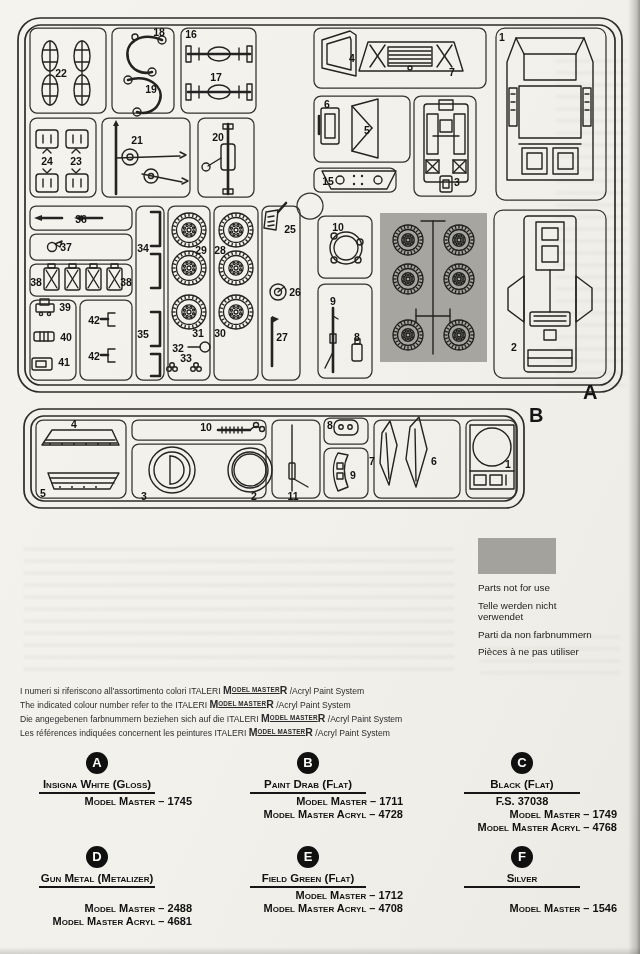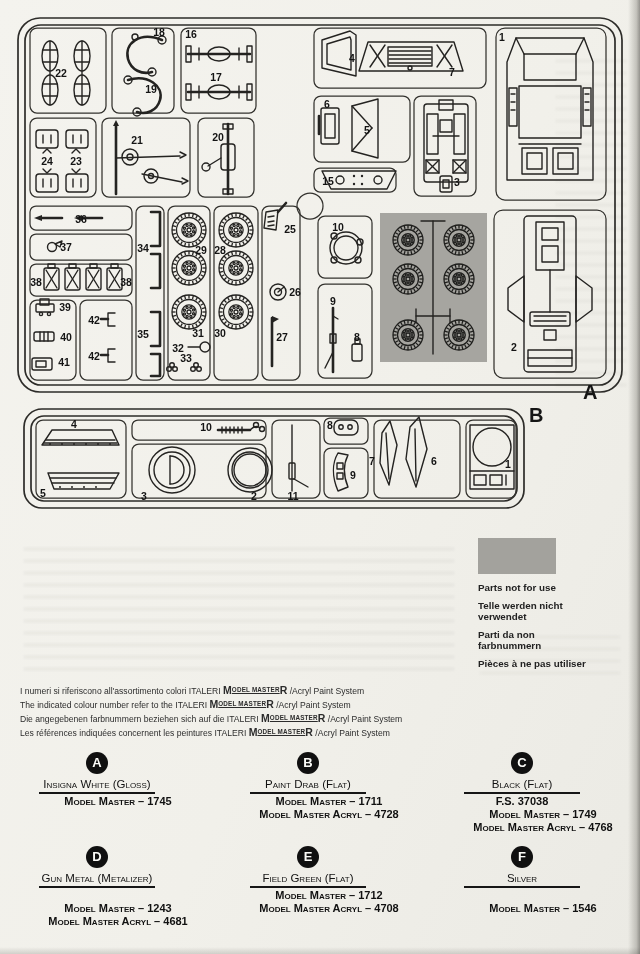--- a/index.html
+++ b/index.html
@@ -23,35 +23,35 @@
   .c{fill:none; stroke:#33322e; stroke-width:1.25;}
   .p{fill:none; stroke:#242321; stroke-width:1.4; stroke-linejoin:round; stroke-linecap:round;}
   .p2{fill:none; stroke:#242321; stroke-width:2.6; stroke-linejoin:round; stroke-linecap:round;}
   .pf{fill:#242321; stroke:none;}
   .plbl{font:700 10.5px "Liberation Sans", sans-serif; fill:#141414;
     text-anchor:middle; dominant-baseline:central;}
   .sheet-letter{position:absolute; font-size:20px; font-weight:800; color:#151515;}
   
   .nfu{position:absolute; left:478px; top:538px; width:130px;}
   .nfu-swatch{width:78px; height:36px; margin-bottom:8px;}
-  .nfu p{margin:0 0 6px 0; font-size:9.8px; font-weight:700; line-height:11.5px; width:116px; color:#222;}
+  .nfu p{margin:0 0 6px 0; font-size:9.8px; font-weight:400; line-height:11.5px; width:116px; color:#222;}
   
   .fnotes{position:absolute; left:20px; top:684px; width:560px;}
   .fnote{font-size:8.6px; line-height:11.8px; color:#2c2c2c; white-space:nowrap;}
   .mml{font-weight:700; white-space:nowrap;}
   .mmM{font-size:10.5px;}
   .mmMid{font-size:6.3px; letter-spacing:.2px; text-decoration:underline; vertical-align:2.2px;}
   
   .paint{position:absolute; width:190px; text-align:center;}
   .pletter{width:22px; height:22px; border-radius:50%; background:#101010; color:#fbfbf8;
     font-size:13px; font-weight:800; line-height:22px; text-align:center; margin:0 auto;}
-  .pname{font-variant:small-caps; font-weight:400; font-size:11.5px; line-height:13px; margin-top:4px; color:#111;}
+  .pname{font-variant:small-caps; font-weight:700; font-size:11.5px; line-height:13px; margin-top:4px; color:#111;}
   .prule{height:1.5px; background:#161616; width:116px; margin:1px auto 1px auto;}
   .pfs{font-variant:small-caps; font-weight:700; font-size:11px; line-height:13px; min-height:13px; color:#111;}
-  .pmm{font-variant:small-caps; font-weight:700; font-size:11px; line-height:13.5px; text-align:center;
+  .pmm{font-variant:small-caps; font-weight:700; font-size:11px; line-height:13.5px; text-align:right;
     padding-left:42px; color:#111;}
 </style>
 </head>
 <body>
 
 <div class="page">
 
   <div class="bleed" style="left:556px; top:60px; width:70px; height:330px; opacity:.7"></div>
   <div class="bleed" style="left:24px; top:548px; width:430px; height:122px; opacity:.8"></div>
   <div class="bleed" style="left:480px; top:636px; width:140px; height:42px; opacity:.6"></div>
@@ -986,21 +986,21 @@
     <div class="prule"></div>
     <div class="pfs">F.S. 37038</div>
     <div class="pmm">Model Master – 1749</div>
     <div class="pmm">Model Master Acryl – 4768</div>
   </div>
   <div class="paint" style="left:2px; top:846px;">
     <div class="pletter"><span>D</span></div>
     <div class="pname">Gun Metal (Metalizer)</div>
     <div class="prule"></div>
     <div class="pfs"></div>
-    <div class="pmm">Model Master – 1243</div>
+    <div class="pmm">Model Master – 2488</div>
     <div class="pmm">Model Master Acryl – 4681</div>
   </div>
   <div class="paint" style="left:213px; top:846px;">
     <div class="pletter"><span>E</span></div>
     <div class="pname">Field Green (Flat)</div>
     <div class="prule"></div>
     <div class="pmm">Model Master – 1712</div>
     <div class="pmm">Model Master Acryl – 4708</div>
   </div>
   <div class="paint" style="left:427px; top:846px;">

